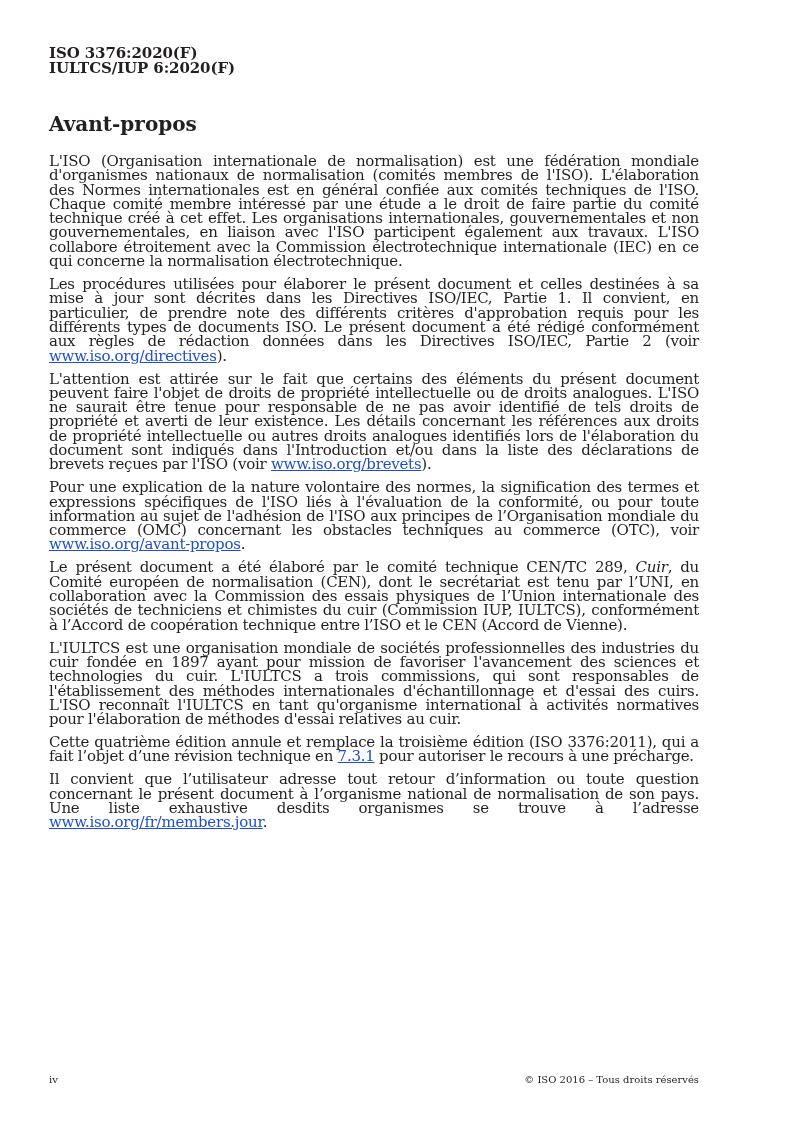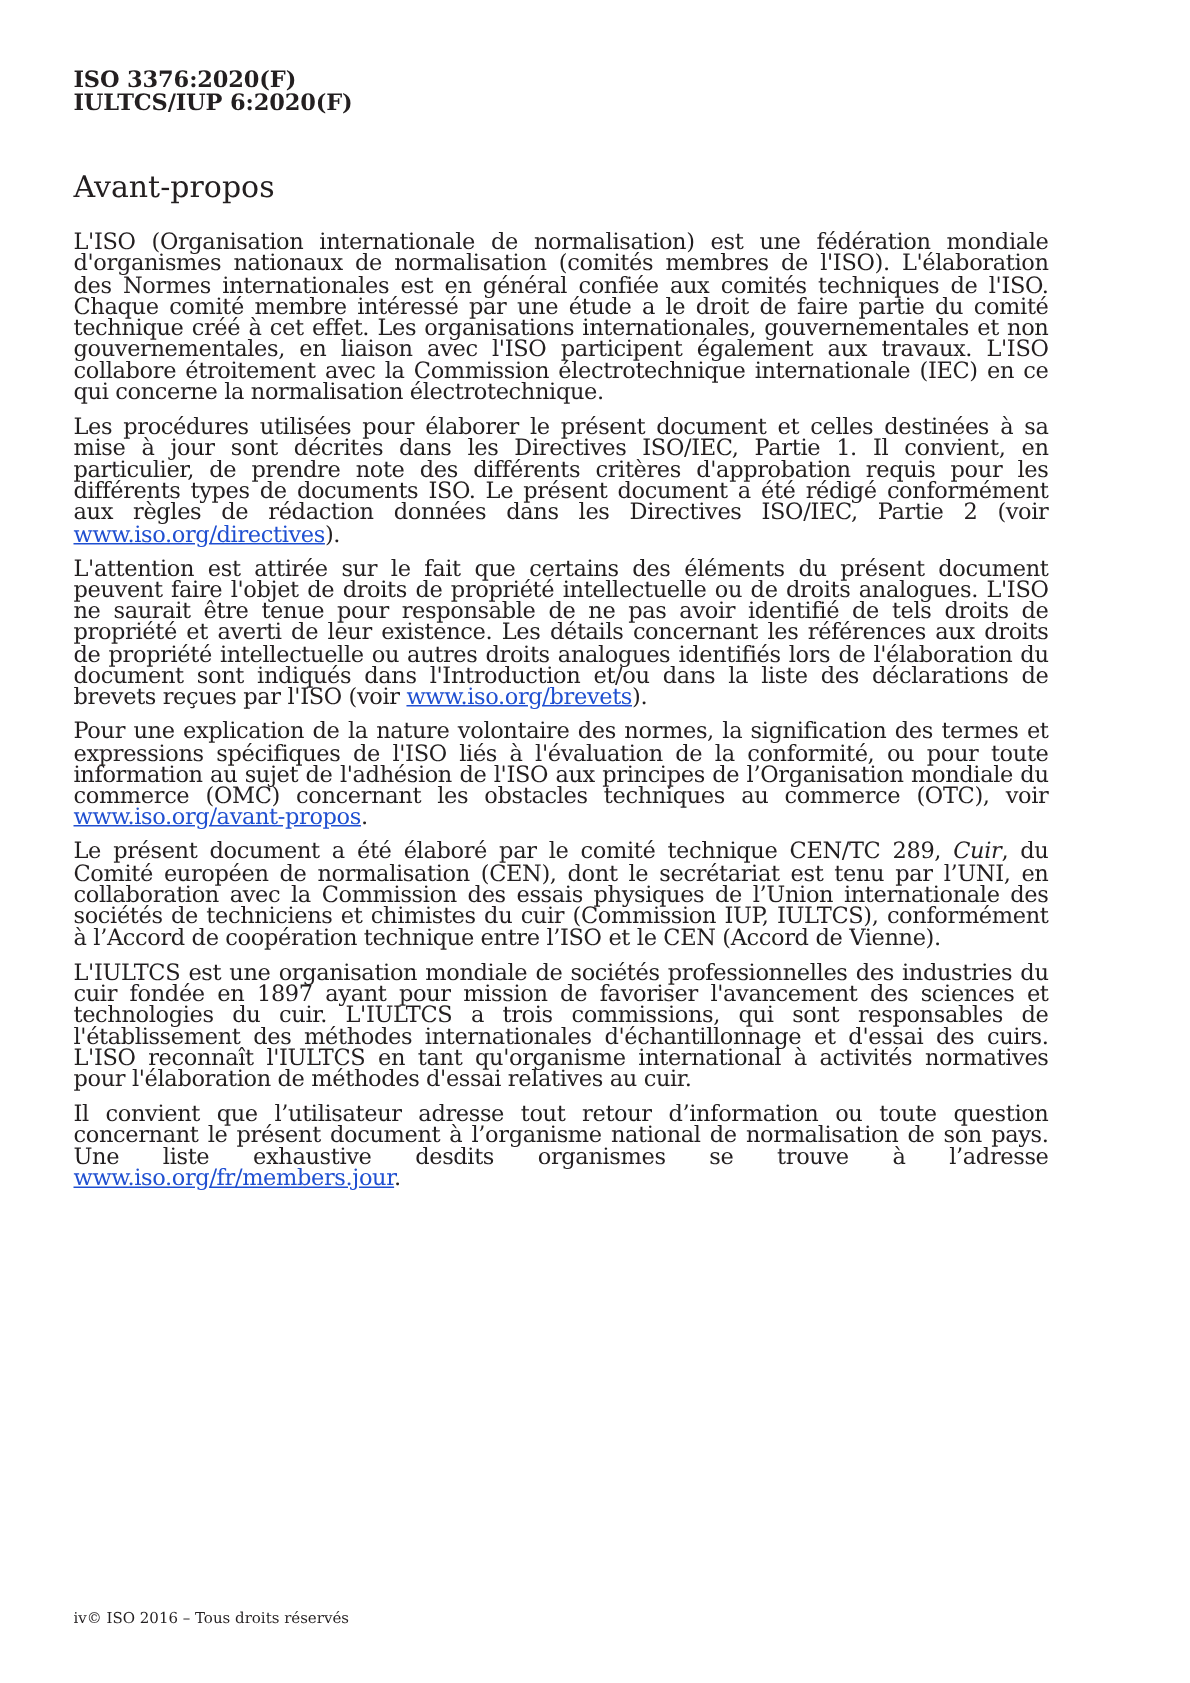--- a/index.html
+++ b/index.html
@@ -1,23 +1,23 @@
 <!DOCTYPE html>
 <html><head>
   <meta charset="utf-8">
   <style>
     html, body { margin: 0; padding: 0; background: #ffffff; }
     body { width: 793px; height: 1122px; position: relative; overflow: hidden; color: #231f20; font-family: "DejaVu Serif", "Liberation Serif", serif; }
     .header { position: absolute; left: 49px; top: 46px; font-weight: bold; font-size: 15px; line-height: 15px; letter-spacing: -0.1px; }
-    .title { position: absolute; left: 49px; top: 112px; font-weight: normal; font-size: 20px; line-height: 24px; margin: 0; }
+    .title { position: absolute; left: 49px; top: 112px; font-weight: bold; font-size: 20px; line-height: 24px; margin: 0; }
     .body { position: absolute; left: 49px; top: 154px; width: 650px; font-size: 15px; line-height: 14.3px; letter-spacing: -0.25px; }
     .body p { margin: 0 0 8.7px 0; text-align: justify; }
     a.lnk { color: #1f4fd1; text-decoration: underline; }
     em { }
-    .footer { position: absolute; left: 49px; right: 94px; top: 1074px; font-size: 10px; display: flex; }
+    .footer { position: absolute; left: 49px; right: 94px; top: 1074px; font-size: 10px; display: flex; justify-content: space-between; }
   </style>
 </head>
 <body>
 
 <div class="header">
   <div>ISO 3376:2020(F)</div>
   <div>IULTCS/IUP 6:2020(F)</div>
 </div>
 
 <h1 class="title">Avant-propos</h1>
@@ -29,20 +29,21 @@
 
   <p><span>L'attention est attirée sur le fait que certains des éléments du présent document peuvent faire l'objet de droits de propriété intellectuelle ou de droits analogues. L'ISO ne saurait être tenue pour responsable de ne pas avoir identifié de tels droits de propriété et averti de leur existence. Les détails concernant les références aux droits de propriété intellectuelle ou autres droits analogues identifiés lors de l'élaboration du document sont indiqués dans l'Introduction et/ou dans la liste des déclarations de brevets reçues par l'ISO (voir </span><a class="lnk">www.iso.org/brevets</a><span>).</span></p>
 
 
   <p><span>Pour une explication de la nature volontaire des normes, la signification des termes et expressions spécifiques de l'ISO liés à l'évaluation de la conformité, ou pour toute information au sujet de l'adhésion de l'ISO aux principes de l’Organisation mondiale du commerce (OMC) concernant les obstacles techniques au commerce (OTC), voir </span><a class="lnk">www.iso.org/avant-propos</a><span>.</span></p>
 
   <p><span>Le présent document a été élaboré par le comité technique CEN/TC 289, </span><em>Cuir</em><span>, du Comité européen de normalisation (CEN), dont le secrétariat est tenu par l’UNI, en collaboration avec la Commission des essais physiques de l’Union internationale des sociétés de techniciens et chimistes du cuir (Commission IUP, IULTCS), conformément à l’Accord de coopération technique entre l’ISO et le CEN (Accord de Vienne).</span></p>
 
   <p>L'IULTCS est une organisation mondiale de sociétés professionnelles des industries du cuir fondée en 1897 ayant pour mission de favoriser l'avancement des sciences et technologies du cuir. L'IULTCS a trois commissions, qui sont responsables de l'établissement des méthodes internationales d'échantillonnage et d'essai des cuirs. L'ISO reconnaît l'IULTCS en tant qu'organisme international à activités normatives pour l'élaboration de méthodes d'essai relatives au cuir.</p>
 
+  <p><span>Cette quatrième édition annule et remplace la troisième édition (ISO 3376:2011), qui a fait l’objet d’une révision technique en </span><a class="lnk">7.3.1</a><span> pour autoriser le recours à une précharge.</span></p>
 
   <p><span>Il convient que l’utilisateur adresse tout retour d’information ou toute question concernant le présent document à l’organisme national de normalisation de son pays. Une liste exhaustive desdits organismes se trouve à l’adresse </span><a class="lnk">www.iso.org/fr/members.jour</a><span>.</span></p>
 </div>
 
 <div class="footer">
   <span>iv</span>
   <span>© ISO 2016 – Tous droits réservés</span>
 </div>
 
 </body></html>

